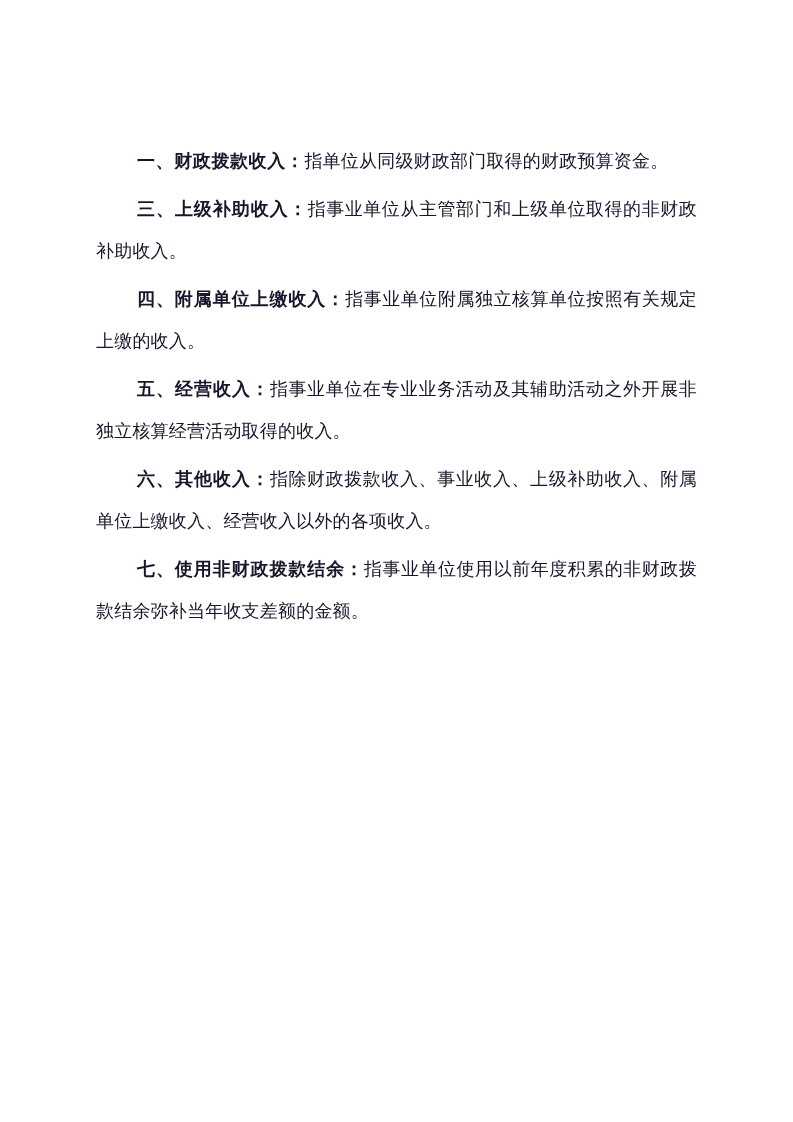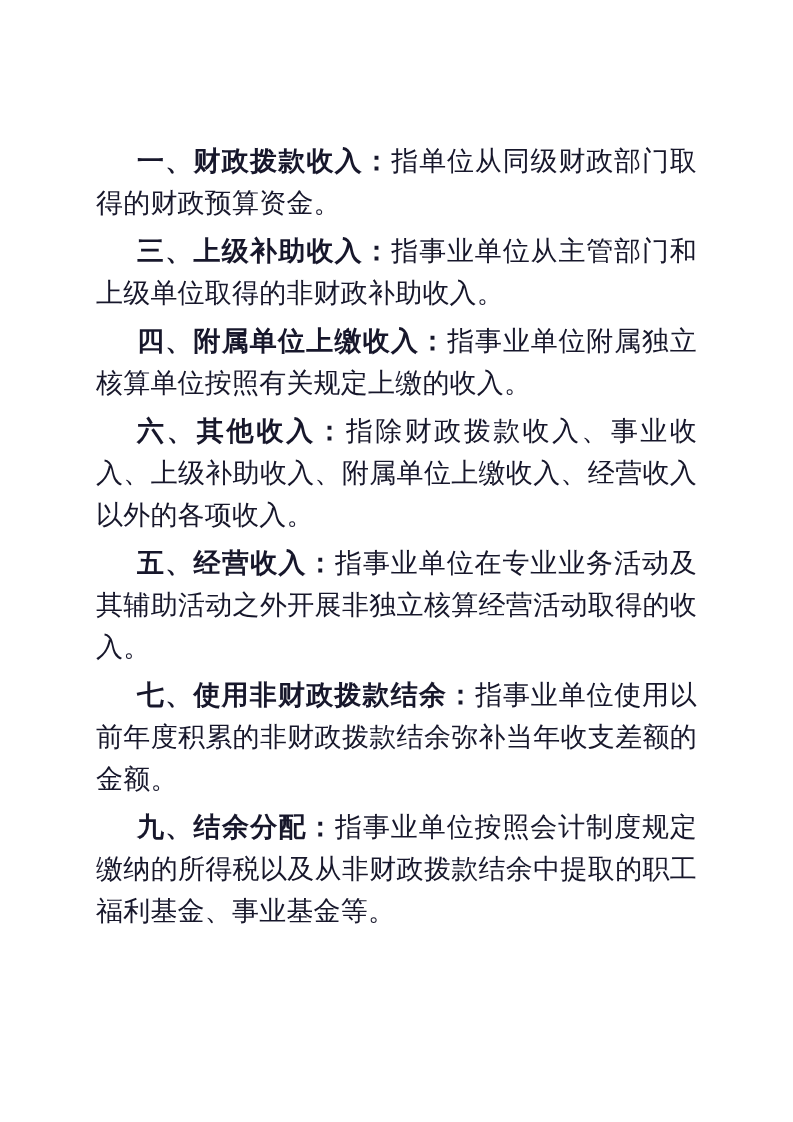--- a/index.html
+++ b/index.html
@@ -19,21 +19,21 @@
     width: 793px;
     height: 1122px;
     box-sizing: border-box;
     padding: 140px 96px 60px 96px;
     background: #ffffff;
   }
   .doc-body {
     display: block;
   }
   .para {
-    font-size: 27px;
+    font-size: 18px;
     line-height: 42px;
     text-align: justify;
     text-justify: inter-ideograph;
     margin: 0 0 6px 0;
     text-indent: 41px;
     color: #17172b;
     letter-spacing: 0.2px;
   }
   .para .lead {
     font-weight: bold;
@@ -57,31 +57,28 @@
 
     <p class="para">
       <span class="lead">三、上级补助收入：</span><span class="rest">指事业单位从主管部门和上级单位取得的非财政补助收入。</span>
     </p>
 
     <p class="para">
       <span class="lead">四、附属单位上缴收入：</span><span class="rest">指事业单位附属独立核算单位按照有关规定上缴的收入。</span>
     </p>
 
     <p class="para">
-      <span class="lead">六、其他收入：</span><span class="rest">指除财政拨款收入、事业收入、上级补助收入、附属单位上缴收入、经营收入以外的各项收入。</span>
+      <span class="lead">五、经营收入：</span><span class="rest">指事业单位在专业业务活动及其辅助活动之外开展非独立核算经营活动取得的收入。</span>
     </p>
 
     <p class="para">
-      <span class="lead">五、经营收入：</span><span class="rest">指事业单位在专业业务活动及其辅助活动之外开展非独立核算经营活动取得的收入。</span>
+      <span class="lead">六、其他收入：</span><span class="rest">指除财政拨款收入、事业收入、上级补助收入、附属单位上缴收入、经营收入以外的各项收入。</span>
     </p>
 
     <p class="para">
       <span class="lead">七、使用非财政拨款结余：</span><span class="rest">指事业单位使用以前年度积累的非财政拨款结余弥补当年收支差额的金额。</span>
     </p>
 
 
-    <p class="para">
-      <span class="lead">九、结余分配：</span><span class="rest">指事业单位按照会计制度规定缴纳的所得税以及从非财政拨款结余中提取的职工福利基金、事业基金等。</span>
-    </p>
 
 
   </div>
 </div>
 
 </body></html>

